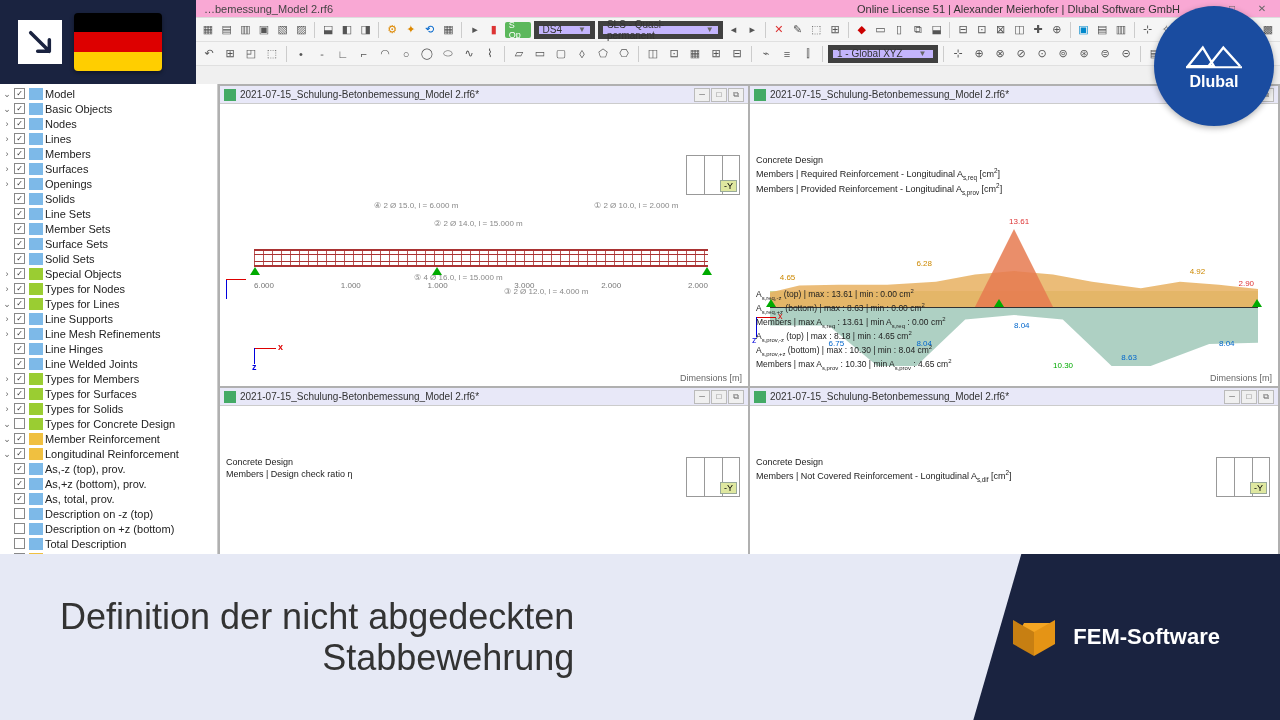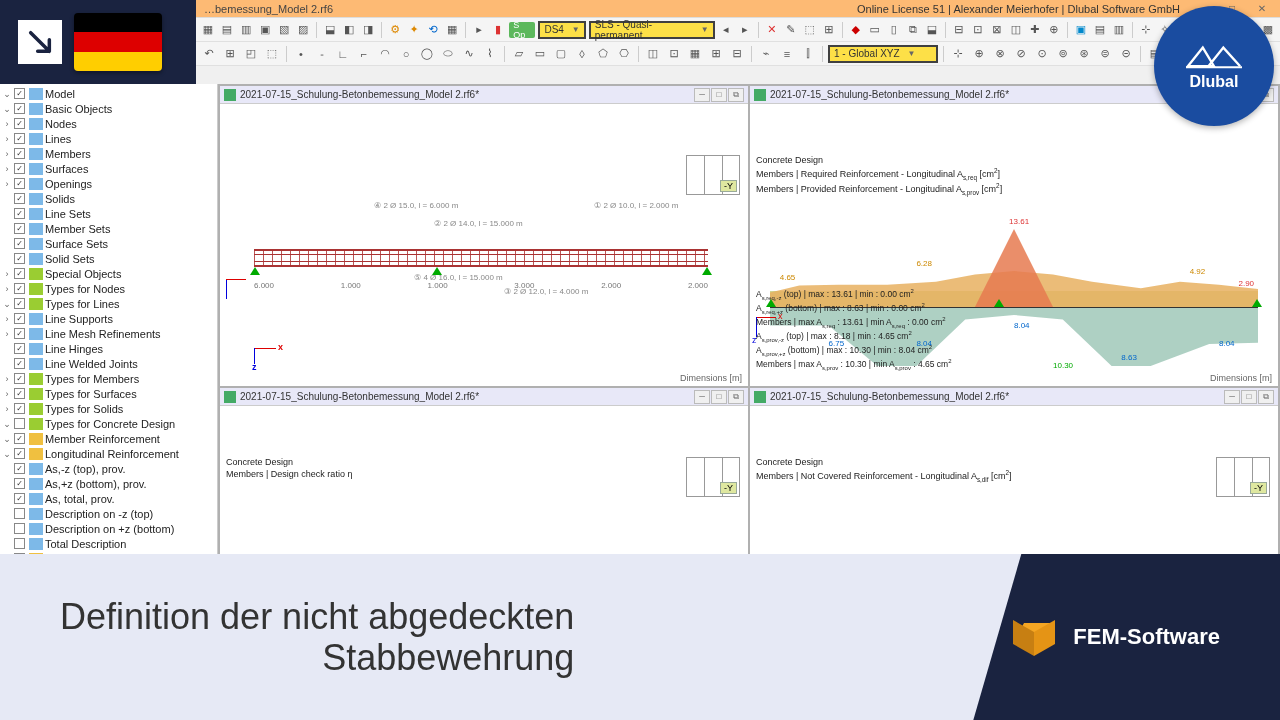--- a/index.html
+++ b/index.html
@@ -1,34 +1,34 @@
 <!DOCTYPE html>
 <html><head>
 <meta charset="utf-8">
 <style>
 * { margin:0; padding:0; box-sizing:border-box; }
 html,body { width:1280px; height:720px; font-family:"Segoe UI",Arial,sans-serif; font-size:11px; overflow:hidden; background:#f0f0f0; }
 .app { width:1280px; height:720px; position:relative; }
 
 
-.titlebar { height:18px; background:#fdba74; display:flex; align-items:center; padding:0 4px; font-size:11px; color:#444; border-bottom:1px solid #ddd; }
+.titlebar { height:18px; background:#f9a8d4; display:flex; align-items:center; padding:0 4px; font-size:11px; color:#444; border-bottom:1px solid #ddd; }
 .titlebar .spacer { flex:1; }
 .titlebar .right { color:#333; }
 .win-btns { display:flex; gap:2px; margin-left:8px; }
 .win-btn { width:28px; height:14px; display:flex; align-items:center; justify-content:center; color:#666; font-size:10px; }
 
 
 .menubar { height:18px; background:#fff; display:flex; align-items:center; padding-left:216px; gap:14px; border-bottom:1px solid #e5e5e5; font-size:11px; color:#333; }
 .menubar span { cursor:default; }
 
 
 .toolbar { height:24px; background:#f5f5f5; display:flex; align-items:center; gap:3px; padding:0 4px 0 200px; border-bottom:1px solid #e0e0e0; }
 .toolbar .tb-btn { width:18px; height:18px; display:flex; align-items:center; justify-content:center; font-size:11px; color:#555; border-radius:2px; }
 .toolbar .sep { width:1px; height:16px; background:#ccc; margin:0 2px; }
-.toolbar .combo { height:18px; font-size:10px; border:2px solid #404040; background:#fde047; padding:0 4px; display:flex; align-items:center; gap:8px; color:#333; }
+.toolbar .combo { height:18px; font-size:10px; border:5px solid #404040; background:#c4b5fd; padding:0 4px; display:flex; align-items:center; gap:16px; color:#333; }
 .toolbar .combo .ar { color:#666; font-size:8px; }
 .tb-green { background:#5cb85c; color:#fff; border-radius:2px; padding:0 4px; height:16px; display:flex; align-items:center; font-size:9px; }
 
 
 .work { position:absolute; top:84px; left:0; right:0; bottom:0; display:flex; }
 .nav { width:218px; background:#fff; border-right:1px solid #ccc; overflow:auto; padding:2px 0; font-size:11px; }
 .nav .row { display:flex; align-items:center; height:15px; padding:0 2px; white-space:nowrap; color:#222; }
 .nav .tog { width:10px; text-align:center; color:#666; font-size:9px; }
 .nav .chk { width:11px; height:11px; border:1px solid #888; margin:0 2px; display:flex; align-items:center; justify-content:center; font-size:8px; color:#333; background:#fff; }
 .nav .chk.on::after { content:"✓"; }

